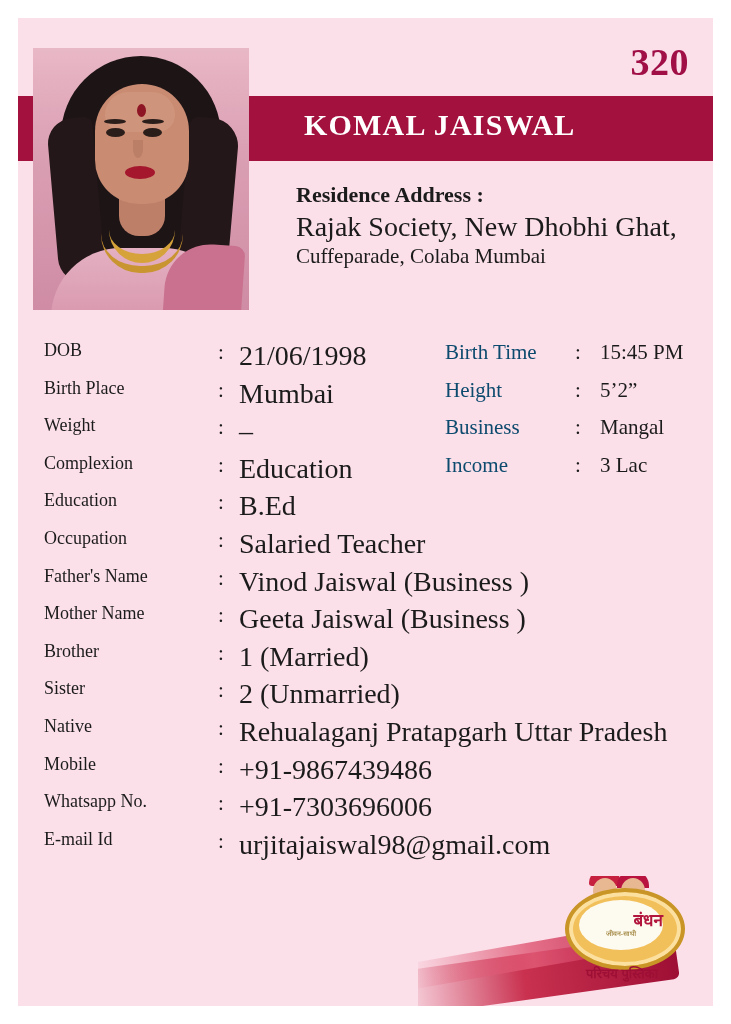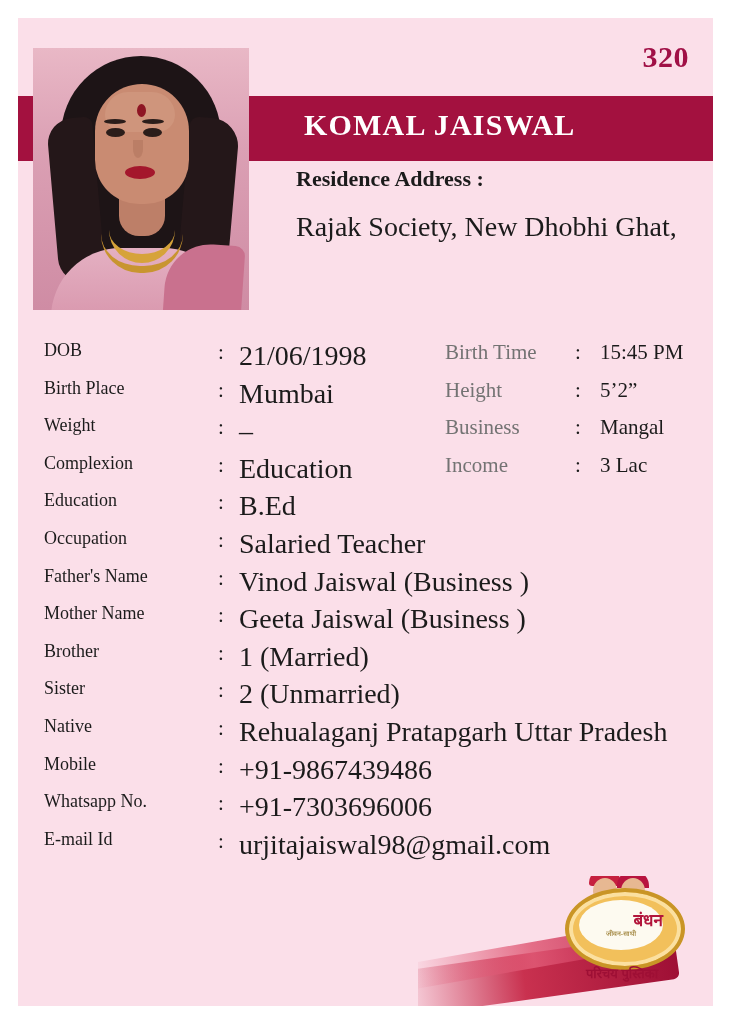--- a/index.html
+++ b/index.html
@@ -20,21 +20,21 @@
     width: 695px;
     height: 988px;
     background: #fbdfe9;
     overflow: hidden;
   }
   
   .profile-number {
     position: absolute;
     right: 24px;
     top: 22px;
-    font-size: 30px;
+    font-size: 38px;
     font-weight: bold;
     color: #a01046;
     letter-spacing: 0.5px;
     font-family: "Liberation Serif", serif;
   }
   
   .name-banner {
     position: absolute;
     left: 0;
     top: 78px;
@@ -210,21 +210,21 @@
     width: 78px;
     height: 76px;
     background: #c9718e;
     border-radius: 46px 10px 0 0;
     transform: rotate(4deg);
   }
   
   .residence-label {
     position: absolute;
     left: 278px;
-    top: 148px;
+    top: 164px;
     font-size: 22px;
     font-weight: bold;
     color: #1b1b1b;
   }
   .residence-line1 {
     position: absolute;
     left: 278px;
     top: 193px;
     font-size: 28px;
     color: #1b1b1b;
@@ -268,21 +268,21 @@
     top: 0;
     font-size: 28px;
     color: #1b1b1b;
     white-space: nowrap;
   }
   .lbl2 {
     position: absolute;
     left: 415px;
     top: 0;
     font-size: 21px;
-    color: #737373;
+    color: #0c4a6e;
     white-space: nowrap;
   }
   .colon2 {
     position: absolute;
     left: 545px;
     top: 0;
     font-size: 21px;
     color: #1b1b1b;
   }
   .val2 {
@@ -444,20 +444,21 @@
     <div class="brow left"></div>
     <div class="brow right"></div>
     <div class="eye left"></div>
     <div class="eye right"></div>
     <div class="nose"></div>
     <div class="lips"></div>
   </div>
 
   <div class="residence-label">Residence Address :</div>
   <div class="residence-line1">Rajak Society, New Dhobhi Ghat,</div>
+  <div class="residence-line2">Cuffeparade, Colaba Mumbai</div>
 
   <div class="details">
 
     <div class="row">
       <span class="lbl">DOB</span>
       <span class="colon">:</span>
       <span class="val">21/06/1998</span>
       <span class="lbl2">Birth Time</span>
       <span class="colon2">:</span>
       <span class="val2">15:45 PM</span>

